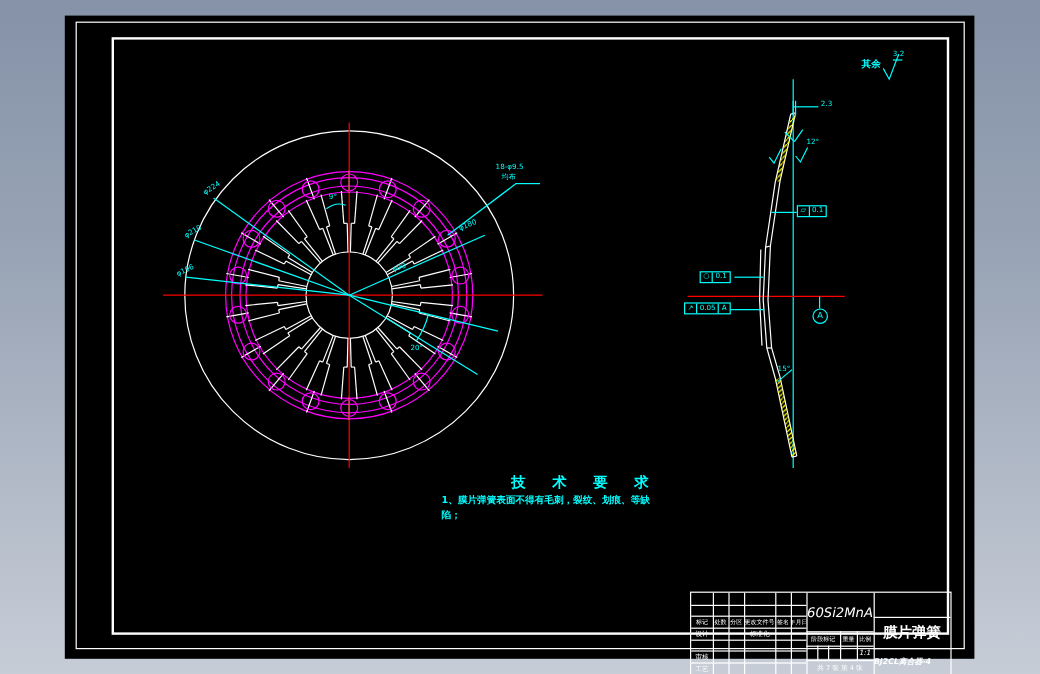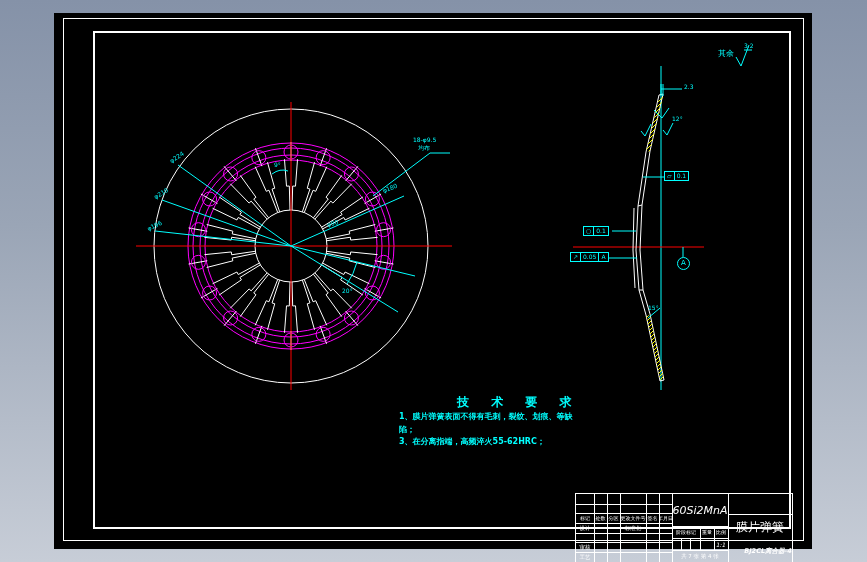--- a/index.html
+++ b/index.html
@@ -5,32 +5,32 @@
   html,body{margin:0;padding:0;}
   body{width:867px;height:562px;overflow:hidden;font-family:"DejaVu Sans",sans-serif;}
   .stage{position:absolute;top:0;left:0;width:867px;height:562px;
          background:linear-gradient(180deg,#8592a8 0%,#9aa5b6 40%,#c7cdd7 100%);}
   .sheet{position:absolute;left:54px;top:13px;width:758px;height:536px;background:#000;}
   .frame-outer{position:absolute;left:63px;top:18px;width:741px;height:523px;border:1px solid #fff;box-sizing:border-box;}
   .frame-inner{position:absolute;left:93px;top:31px;width:698px;height:498px;border:2px solid #fff;box-sizing:border-box;}
   svg.cad{position:absolute;left:0;top:0;width:867px;height:562px;pointer-events:none;}
   .lbl{position:absolute;color:#00ffff;font-size:6px;line-height:6px;white-space:nowrap;}
   .lbl.rot{transform-origin:left bottom;}
-  .tech{position:absolute;left:368px;top:394px;color:#00ffff;margin-left:31px;}
+  .tech{position:absolute;left:368px;top:394px;color:#00ffff;}
   .tech-title{font-size:12px;font-weight:bold;letter-spacing:9px;margin-left:58px;white-space:nowrap;}
   .tech-line{font-size:8px;font-weight:bold;line-height:12.6px;white-space:nowrap;}
   .tb{position:absolute;left:575px;top:461px;width:216px;height:68px;border:1px solid #fff;box-sizing:content-box;color:#fff;margin-top:32px;}
   .tbl{position:absolute;background:#fff;}
   .tbt{position:absolute;overflow:hidden;white-space:nowrap;display:flex;align-items:center;justify-content:center;color:#fff;}
   .gdt{position:absolute;display:flex;border:1px solid #00ffff;color:#00ffff;background:#000;}
   .gdt span{display:block;border-right:1px solid #00ffff;font-size:6px;line-height:8px;height:8px;padding:0 2px;text-align:center;}
   .gdt span:last-child{border-right:none;}
   .datum{position:absolute;width:11px;height:11px;border:1px solid #00ffff;border-radius:50%;
          color:#00ffff;font-size:7px;line-height:11px;text-align:center;}
-  .surface-note{position:absolute;left:718px;top:48px;color:#00ffff;font-size:8px;font-weight:normal;white-space:nowrap;}
+  .surface-note{position:absolute;left:718px;top:48px;color:#00ffff;font-size:8px;font-weight:bold;white-space:nowrap;}
   .rough-val{position:absolute;left:744px;top:42px;color:#00ffff;font-size:6px;}
 </style>
 </head>
 <body>
 
 <div class="stage">
 
   <div class="sheet"></div>
   <div class="frame-outer"></div>
   <div class="frame-inner"></div>
@@ -273,21 +273,20 @@
   </div>
   <div class="datum" style="left:677px;top:257px;">A</div>
 
   <div class="surface-note">其余</div>
   <div class="rough-val">3.2</div>
 
   <div class="tech">
     <div class="tech-title">技 术 要 求</div>
     <div class="tech-line">1、膜片弹簧表面不得有毛刺，裂纹、划痕、等缺</div>
     <div class="tech-line">陷；</div>
-    <div class="tech-line">3、在分离指端，高频淬火55-62HRC；</div>
   </div>
 
   <div class="tb">
 
     <div class="tbl" style="left:96px;top:0;width:1px;height:68px;"></div>
     <div class="tbl" style="left:152px;top:0;width:1px;height:68px;"></div>
 
     <div class="tbl" style="left:0;top:10px;width:96px;height:1px;"></div>
     <div class="tbl" style="left:0;top:19px;width:96px;height:1px;"></div>
     <div class="tbl" style="left:0;top:29px;width:96px;height:1px;"></div>
@@ -324,17 +323,17 @@
     <div class="tbt" style="left:0;top:48px;width:18px;height:10px;font-size:5.5px;">审核</div>
     <div class="tbt" style="left:0;top:58px;width:18px;height:10px;font-size:5.5px;">工艺</div>
 
     <div class="tbt" style="left:96px;top:0;width:56px;height:32px;font-size:11px;font-style:italic;">60Si2MnA</div>
     <div class="tbt" style="left:96px;top:32px;width:28px;height:12px;font-size:5px;">阶段标记</div>
     <div class="tbt" style="left:124px;top:32px;width:14px;height:12px;font-size:5px;">重量</div>
     <div class="tbt" style="left:138px;top:32px;width:14px;height:12px;font-size:5px;">比例</div>
     <div class="tbt" style="left:138px;top:44px;width:14px;height:12px;font-size:6px;font-style:italic;">1:1</div>
     <div class="tbt" style="left:96px;top:56px;width:56px;height:12px;font-size:5.5px;">共 7 张  第 4 张</div>
 
-    <div class="tbt" style="left:152px;top:20px;width:64px;height:26px;font-size:12px;font-weight:normal;">膜片弹簧</div>
-    <div class="tbt" style="left:160px;top:46px;width:64px;height:22px;font-size:6.5px;font-style:italic;font-weight:bold;">BJ2CL离合器-4</div>
+    <div class="tbt" style="left:152px;top:20px;width:64px;height:26px;font-size:12px;font-weight:bold;">膜片弹簧</div>
+    <div class="tbt" style="left:144px;top:46px;width:64px;height:22px;font-size:6.5px;font-style:italic;font-weight:bold;">BJ2CL离合器-4</div>
   </div>
 
 </div>
 
 </body></html>

